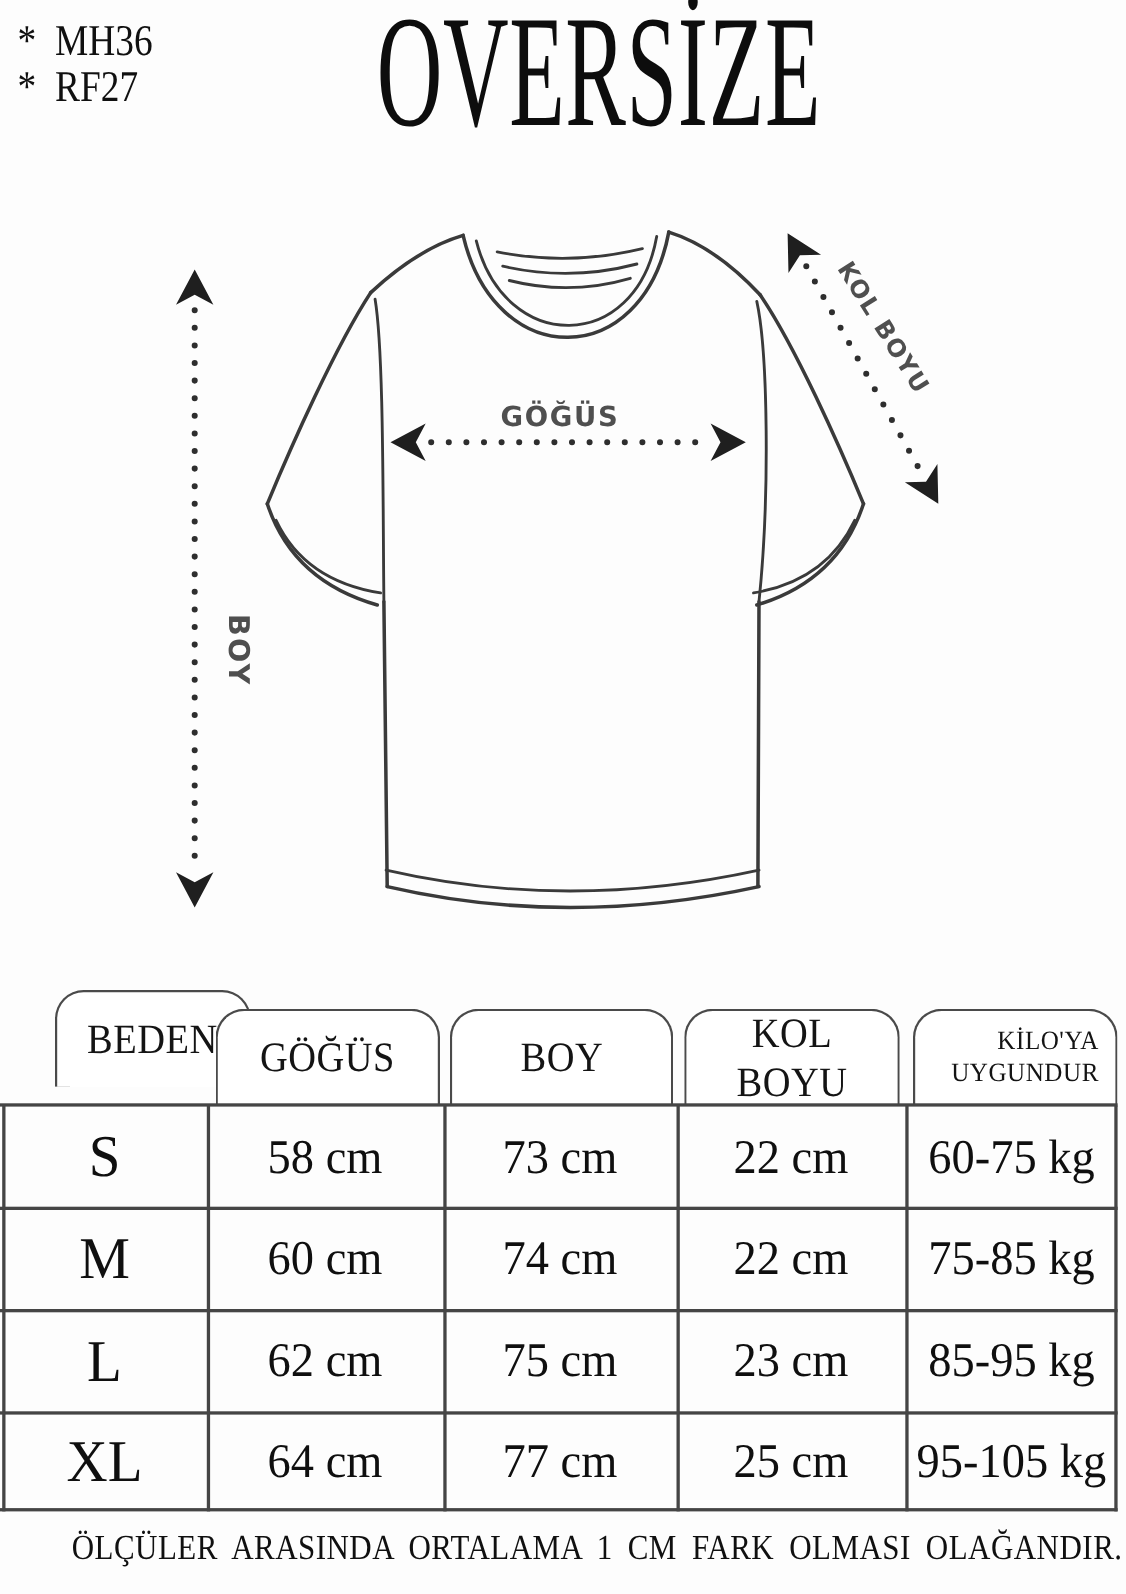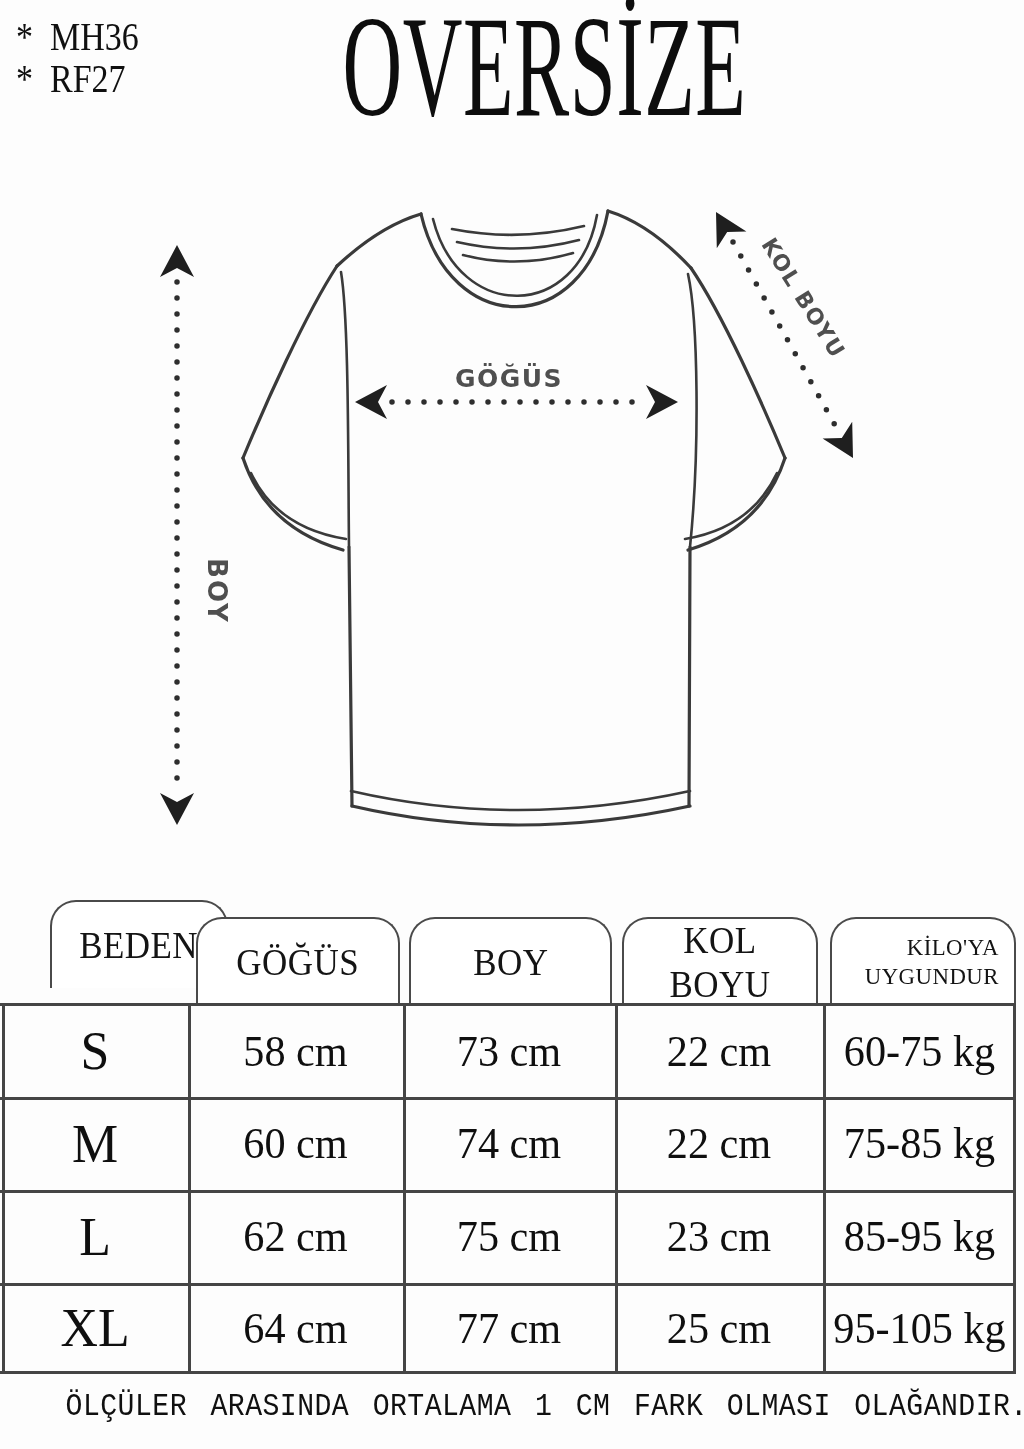--- a/index.html
+++ b/index.html
@@ -26,21 +26,21 @@
   .tab .lbl.small{font-size:24px;line-height:1.22;max-width:160px;transform:scaleX(.95);}
   .hline{position:absolute;left:0;width:1016px;height:2.6px;background:#454545;}
   .vline{position:absolute;top:1005px;width:2.6px;height:369px;background:#454545;}
   .tgrid{position:absolute;left:2px;top:1005px;width:1014px;height:368px;display:grid;
          grid-template-columns:186px 215px 212px 208px 193px;
          grid-template-rows:92px 93px 93px 90px;}
   .cell{display:flex;align-items:center;justify-content:center;font-size:44px;color:#0f0f0f;
         transform:scaleX(.96);}
   .cell.size{font-size:54px;}
   
-  .footer{position:absolute;left:0;top:1388px;width:828px;text-align:right;font-family:Liberation Mono, monospace;}
+  .footer{position:absolute;left:0;top:1388px;width:828px;text-align:right;}
   .footer span{display:inline-block;font-size:32px;color:#101010;letter-spacing:.5px;
                word-spacing:7px;transform:scaleX(.88);white-space:nowrap;}
 </style>
 </head>
 <body>
 
 <div class="page">
 
   <div class="codes"><div>*  MH36</div><div>*  RF27</div></div>
 

